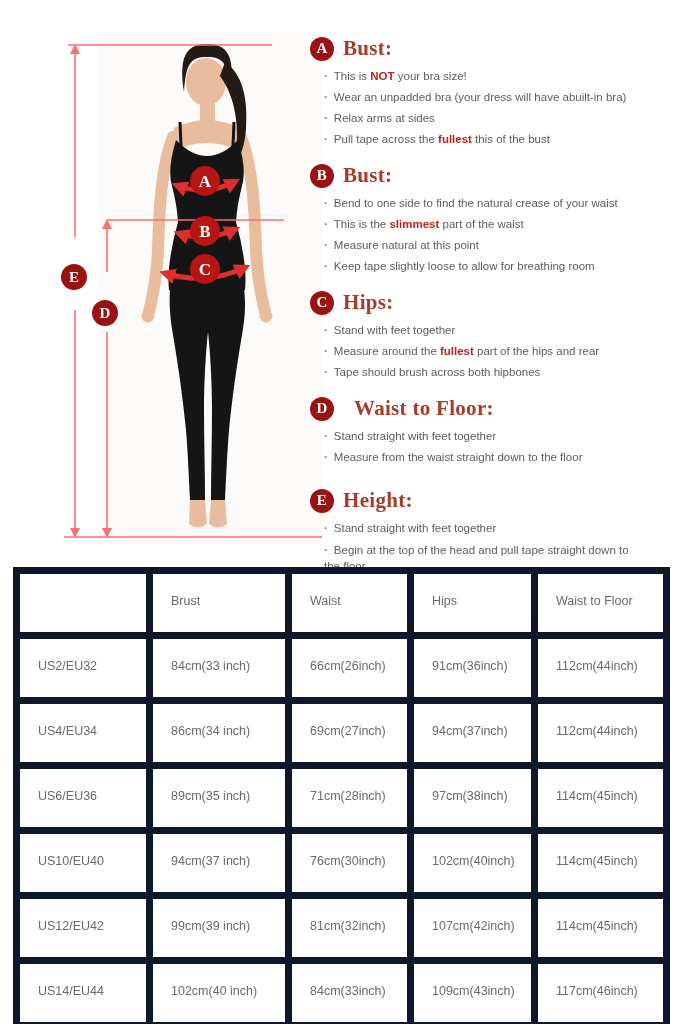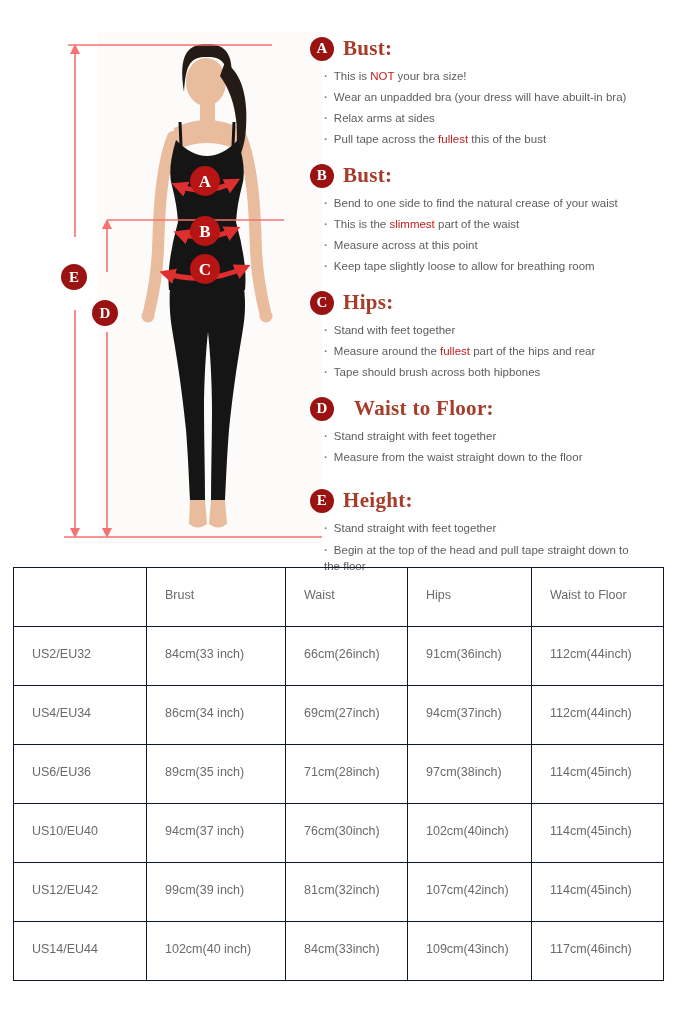--- a/index.html
+++ b/index.html
@@ -16,28 +16,28 @@
       font-family:"Liberation Serif",serif;font-size:21px;font-weight:bold;
       color:#a63c2a;letter-spacing:.3px;}
   .badge{display:inline-flex;align-items:center;justify-content:center;
       width:24px;height:24px;border-radius:50%;background:#9a1212;color:#fff;
       font-family:"Liberation Serif",serif;font-size:15px;font-weight:bold;
       margin-right:9px;flex:0 0 24px;}
   .section.wide-gap .badge{margin-right:20px;}
   .section ul{list-style:none;margin:4px 0 0 0;padding:0 0 0 14px;}
   .section li{font-size:11.5px;line-height:21px;color:#5d5d5d;}
   .section li::before{content:"·";font-weight:bold;color:#777;margin-right:6px;}
-  .section li .em{color:#c02020;font-weight:normal;}
+  .section li .em{color:#c02020;font-weight:bold;}
   .section.extra-top{margin-top:20px;}
   li.two-line{max-width:318px;line-height:16px;padding:3px 0;}
 
   
   #size-table{position:absolute;left:13px;top:567px;width:650px;
       border-collapse:collapse;table-layout:fixed;}
-  #size-table th,#size-table td{border:1px solid #0f172a;height:54px;
+  #size-table th,#size-table td{border:7px solid #0f172a;height:54px;
       padding:0 0 4px 18px;text-align:left;vertical-align:middle;
       font-size:12.5px;font-weight:normal;color:#6a6a6a;}
 </style>
 </head>
 <body>
 
 <div id="stage">
 
   <div id="figure-wrap">
     <svg width="340" height="560" viewBox="0 0 340 560">
@@ -129,21 +129,21 @@
     </div>
 
     <div class="section">
       <h3>
         <span class="badge">B</span>
         <span>Bust:</span>
       </h3>
       <ul>
         <li><span>Bend to one side to find the natural crease of your waist</span><span class="em"></span><span></span></li>
         <li><span>This is the </span><span class="em">slimmest</span><span> part of the waist</span></li>
-        <li><span>Measure across at this point</span><span class="em"></span><span></span></li>
+        <li><span>Measure natural at this point</span><span class="em"></span><span></span></li>
         <li><span>Keep tape slightly loose to allow for breathing room</span><span class="em"></span><span></span></li>
       </ul>
     </div>
 
     <div class="section">
       <h3>
         <span class="badge">C</span>
         <span>Hips:</span>
       </h3>
       <ul>

